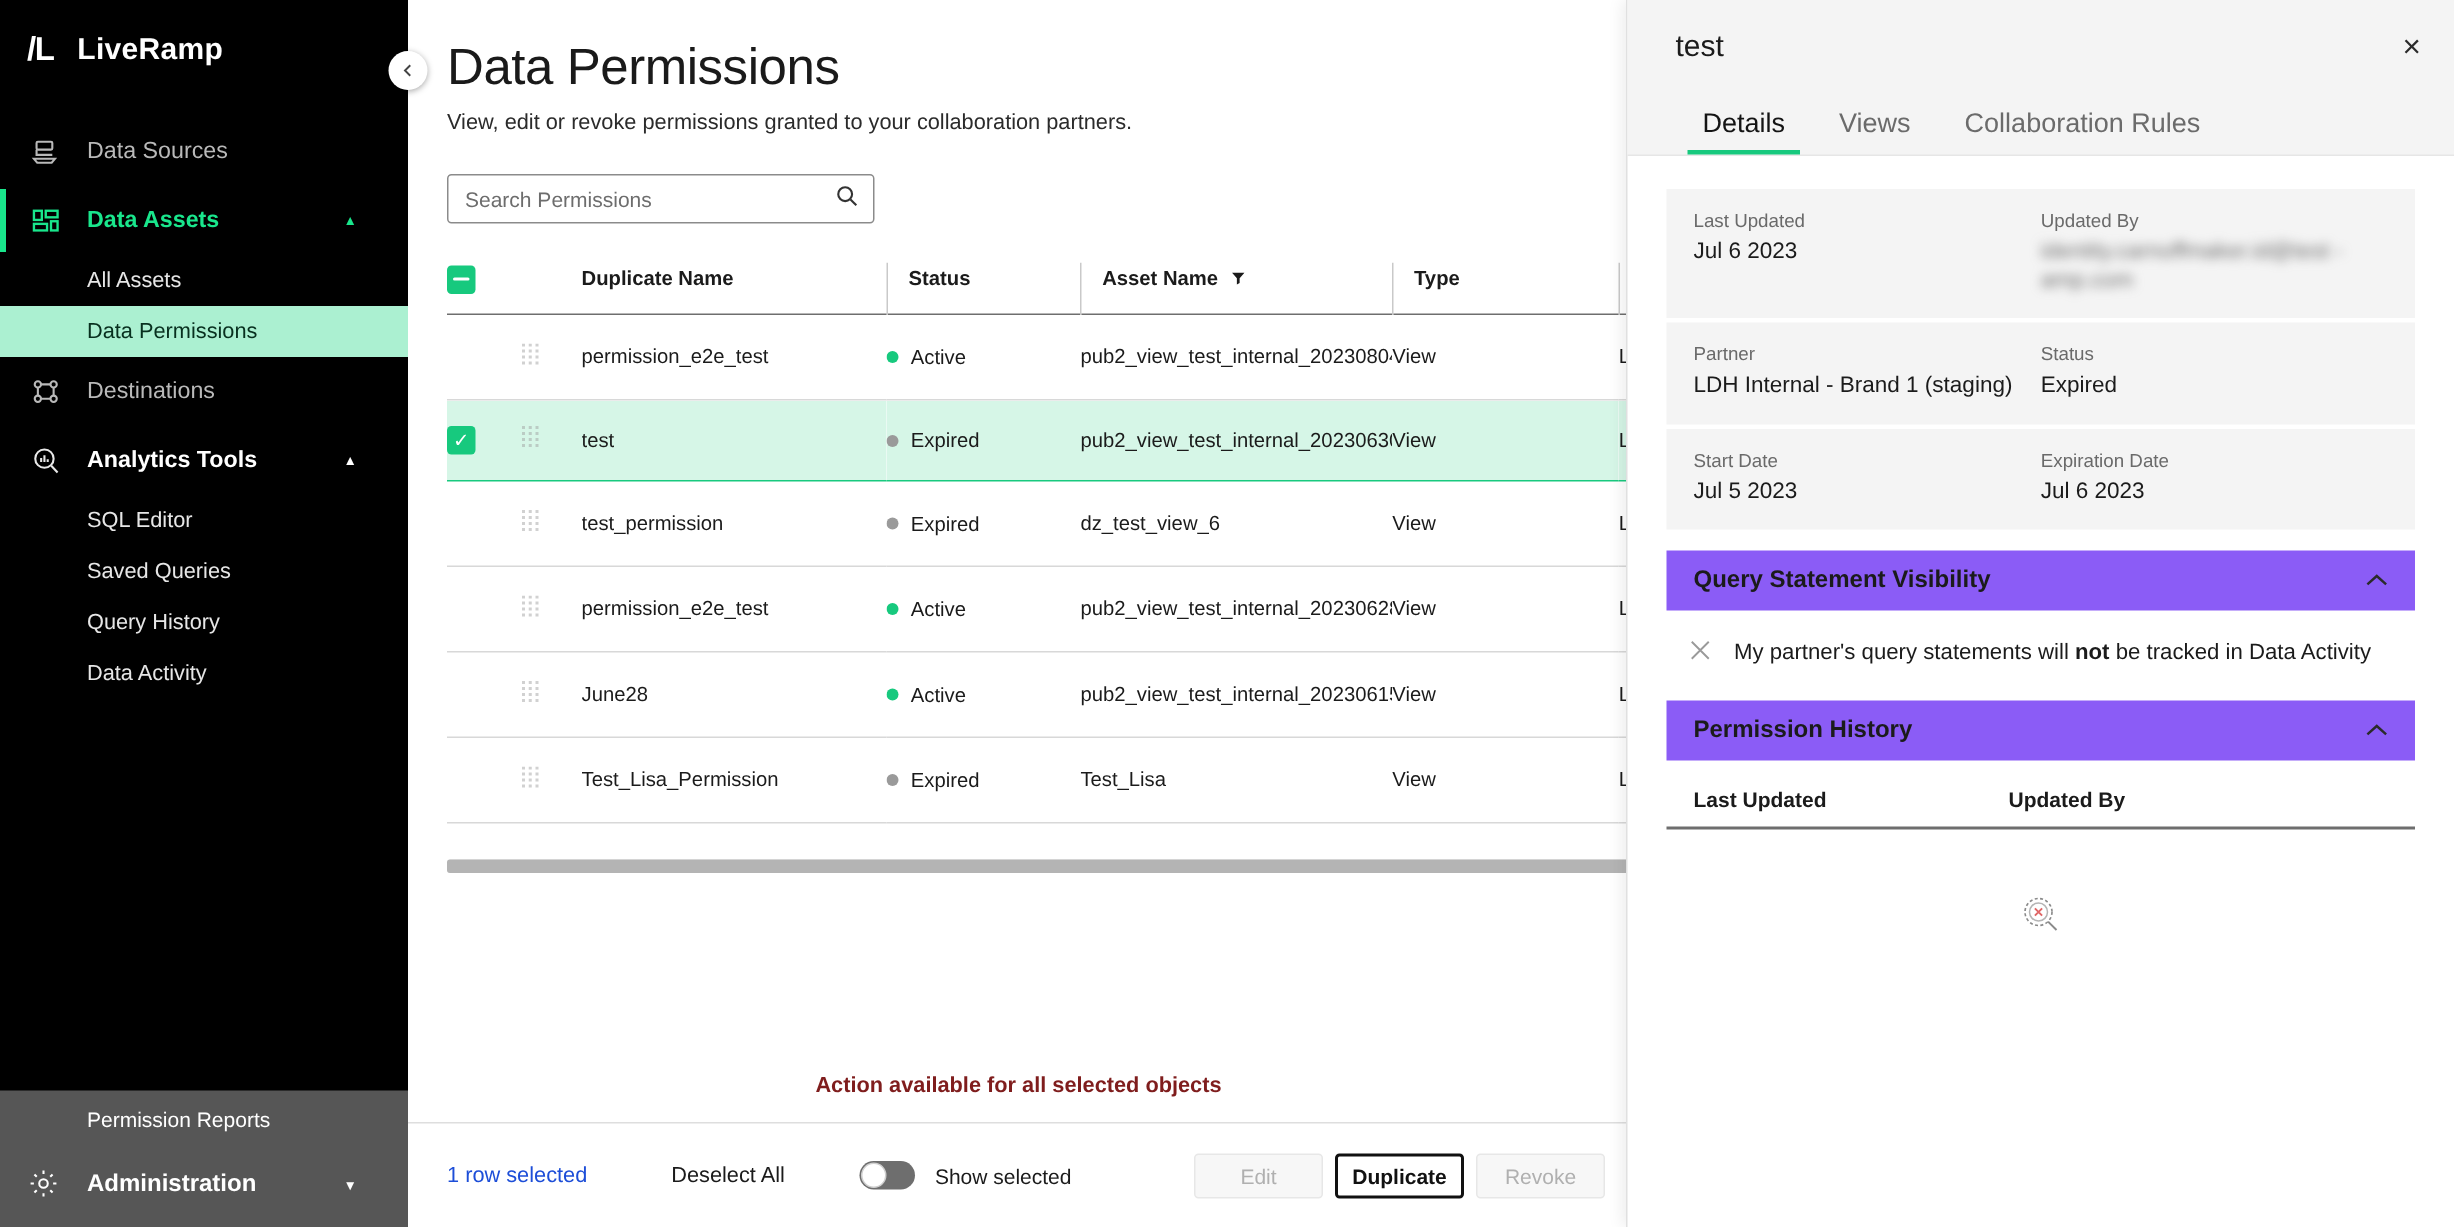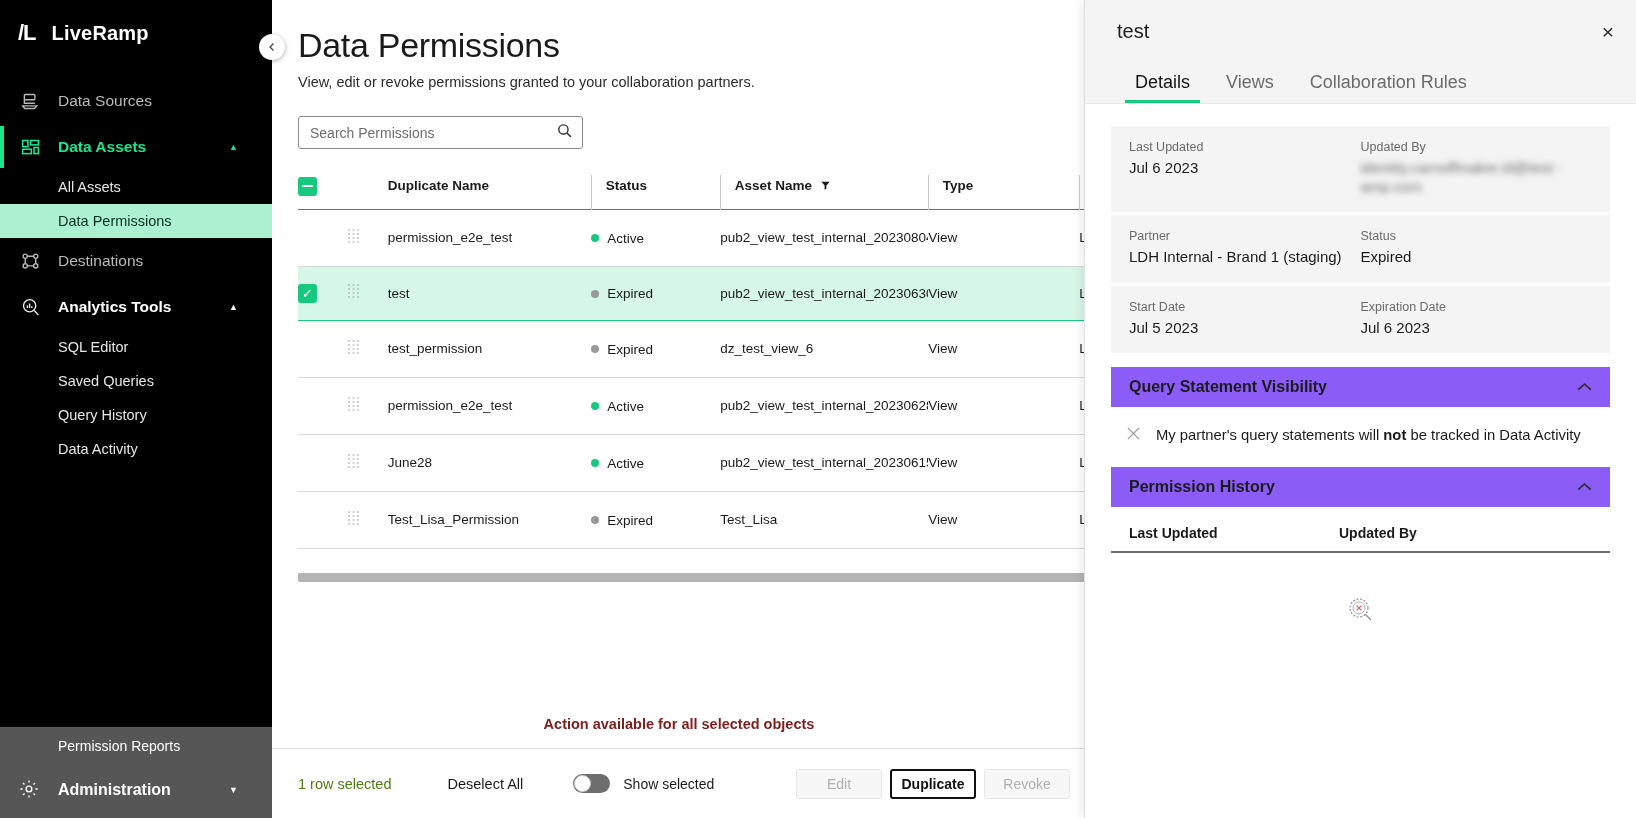--- a/index.html
+++ b/index.html
@@ -139,21 +139,21 @@
     position: absolute; left: 0; right: 0; bottom: 86px; width: 800px;
     text-align: center; font-size: 14.5px; font-weight: 700; color: #7f1d1d;
     padding-right: 26px;
     margin-left: 20px;
   }
   .bottom-bar {
     position: absolute; left: 0; bottom: 0; width: 824px; height: 70px;
     border-top: 1px solid #dedede; background: #fff;
     display: flex; align-items: center; padding: 0 26px 0 26px; gap: 0;
   }
-  .sel-count { font-size: 14.5px; color: #4d7c0f; }
+  .sel-count { font-size: 14.5px; color: #1d4ed8; }
   .deselect { margin-left: 56px; font-size: 14.5px; color: #1b1b1b; cursor: pointer; }
   .toggle-wrap { margin-left: 50px; display: flex; align-items: center; gap: 13px; cursor: pointer; }
   .toggle {
     width: 37px; height: 19px; border-radius: 10px; background: #6e6e6e; position: relative;
   }
   .toggle .knob {
     position: absolute; left: 1px; top: 1px; width: 17px; height: 17px;
     border-radius: 50%; background: #fff; border: 1px solid #cfcfcf;
   }
   .toggle-label { font-size: 14px; }

